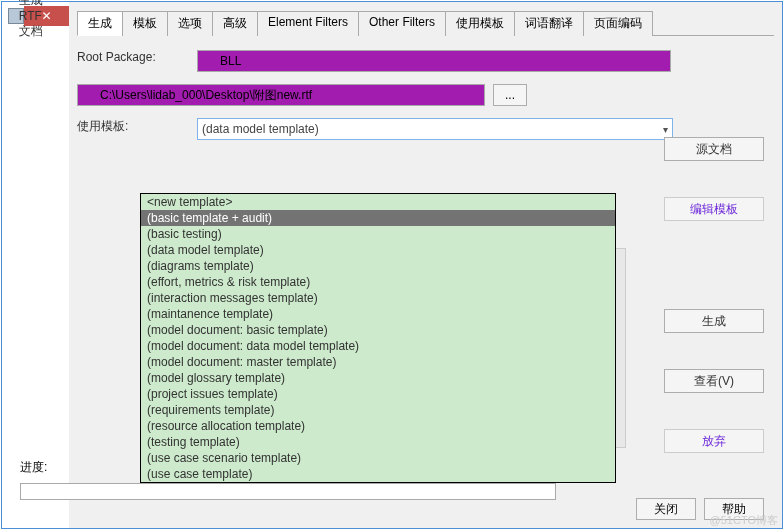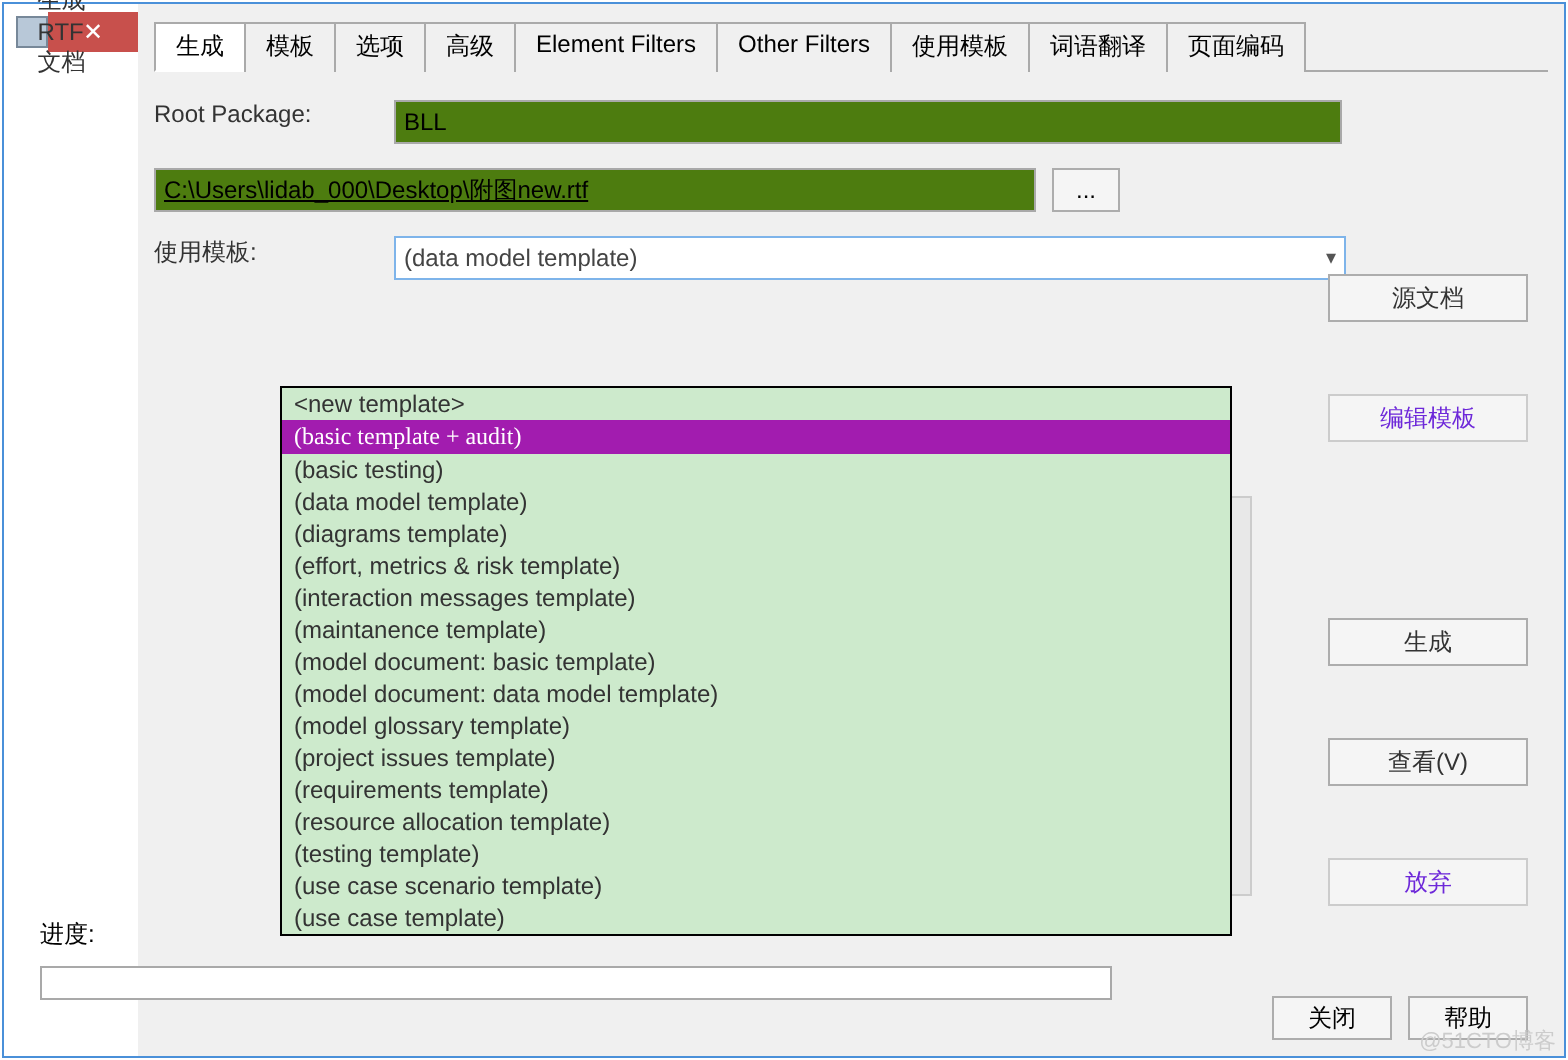--- a/index.html
+++ b/index.html
@@ -8,33 +8,33 @@
 .titlebar { background: #fff; height: 28px; display: flex; align-items: center; position: relative; }
 .titlebar-icon { width: 16px; height: 16px; margin-left: 6px; background: #b8c8d8; border: 1px solid #789; }
 .titlebar-text { position: absolute; left: 50%; transform: translateX(-50%); color: #333; }
 .close-btn { margin-left: auto; width: 45px; height: 20px; background: #c8504c; color: #fff; display: flex; align-items: center; justify-content: center; font-size: 14px; cursor: pointer; }
 .body-area { flex: 1; background: #f0f0f0; padding: 8px; display: flex; flex-direction: column; }
 .tabstrip { display: flex; border-bottom: 1px solid #aaa; margin-bottom: 14px; }
 .tab { padding: 3px 10px; border: 1px solid #aaa; border-bottom: none; background: #f0f0f0; margin-right: -1px; cursor: pointer; position: relative; top: 1px; }
 .tab.active { background: #fff; border-bottom: 1px solid #fff; }
 .form-row { display: flex; align-items: flex-start; margin-bottom: 12px; }
 .form-label { width: 120px; color: #333; }
-.textinput { background: #4d7c0f; border: 1px solid #a9a9a9; height: 22px; padding: 2px 4px; }
+.textinput { background: #a21caf; border: 1px solid #a9a9a9; height: 22px; padding: 2px 22px; }
 .root-input { width: 474px; }
-.out-input { width: 441px; text-decoration: underline; }
+.out-input { width: 408px; }
 .browse-btn { width: 34px; height: 22px; margin-left: 8px; background: #f5f5f5; border: 1px solid #adadad; cursor: pointer; }
 .combo { width: 476px; height: 22px; background: #fff; border: 1px solid #7eb4ea; display: flex; align-items: center; padding: 0 4px; color: #444; }
 .combo-arrow { margin-left: auto; color: #555; font-size: 10px; }
 .right-buttons { position: absolute; right: 20px; top: 105px; width: 100px; display: flex; flex-direction: column; }
 .right-buttons .btn { height: 24px; margin-bottom: 4px; background: #f5f5f5; border: 1px solid #adadad; cursor: pointer; color: #333; margin-top: 32px; }
 .right-buttons .btn.disabled { color: #6d28d9; border-color: #ccc; cursor: default; }
 .right-buttons .gap { height: 52px; }
 .dropdown-list { position: absolute; left: 140px; top: 193px; width: 476px; background: #cdeacc; border: 1px solid #000; z-index: 10; }
 .dd-item { padding: 1px 6px; color: #333; cursor: pointer; }
-.dd-item.sel { background: #a21caf; color: #fff; font-family: Liberation Serif, serif; }
+.dd-item.sel { background: #737373; color: #fff; }
 .progress-row { position: absolute; left: 20px; bottom: 54px; display: flex; align-items: center; width: 540px; }
 .progress-bar { position: absolute; left: 20px; bottom: 30px; width: 536px; height: 17px; background: #fff; border: 1px solid #a9a9a9; }
 .footer-btns { position: absolute; right: 20px; bottom: 10px; display: flex; }
 .footer-btns .btn { width: 60px; height: 22px; margin-left: 8px; background: #f5f5f5; border: 1px solid #adadad; cursor: pointer; }
 .side-track { position: absolute; right: 158px; top: 248px; width: 16px; height: 200px; background: #e8e8e8; border: 1px solid #ccc; }
 .watermark { position: absolute; right: 6px; bottom: 2px; color: #ccc; font-size: 11px; margin-top: 44px; }
 </style>
 </head>
 <body>
 
@@ -95,20 +95,21 @@
   <div class="dd-item">&lt;new template&gt;</div>
   <div class="dd-item sel">(basic template + audit)</div>
   <div class="dd-item">(basic testing)</div>
   <div class="dd-item">(data model template)</div>
   <div class="dd-item">(diagrams template)</div>
   <div class="dd-item">(effort, metrics &amp; risk template)</div>
   <div class="dd-item">(interaction messages template)</div>
   <div class="dd-item">(maintanence template)</div>
   <div class="dd-item">(model document: basic template)</div>
   <div class="dd-item">(model document: data model template)</div>
+  <div class="dd-item">(model document: master template)</div>
   <div class="dd-item">(model glossary template)</div>
   <div class="dd-item">(project issues template)</div>
   <div class="dd-item">(requirements template)</div>
   <div class="dd-item">(resource allocation template)</div>
   <div class="dd-item">(testing template)</div>
   <div class="dd-item">(use case scenario template)</div>
   <div class="dd-item">(use case template)</div>
 </div>
 
 <div class="side-track"></div>

